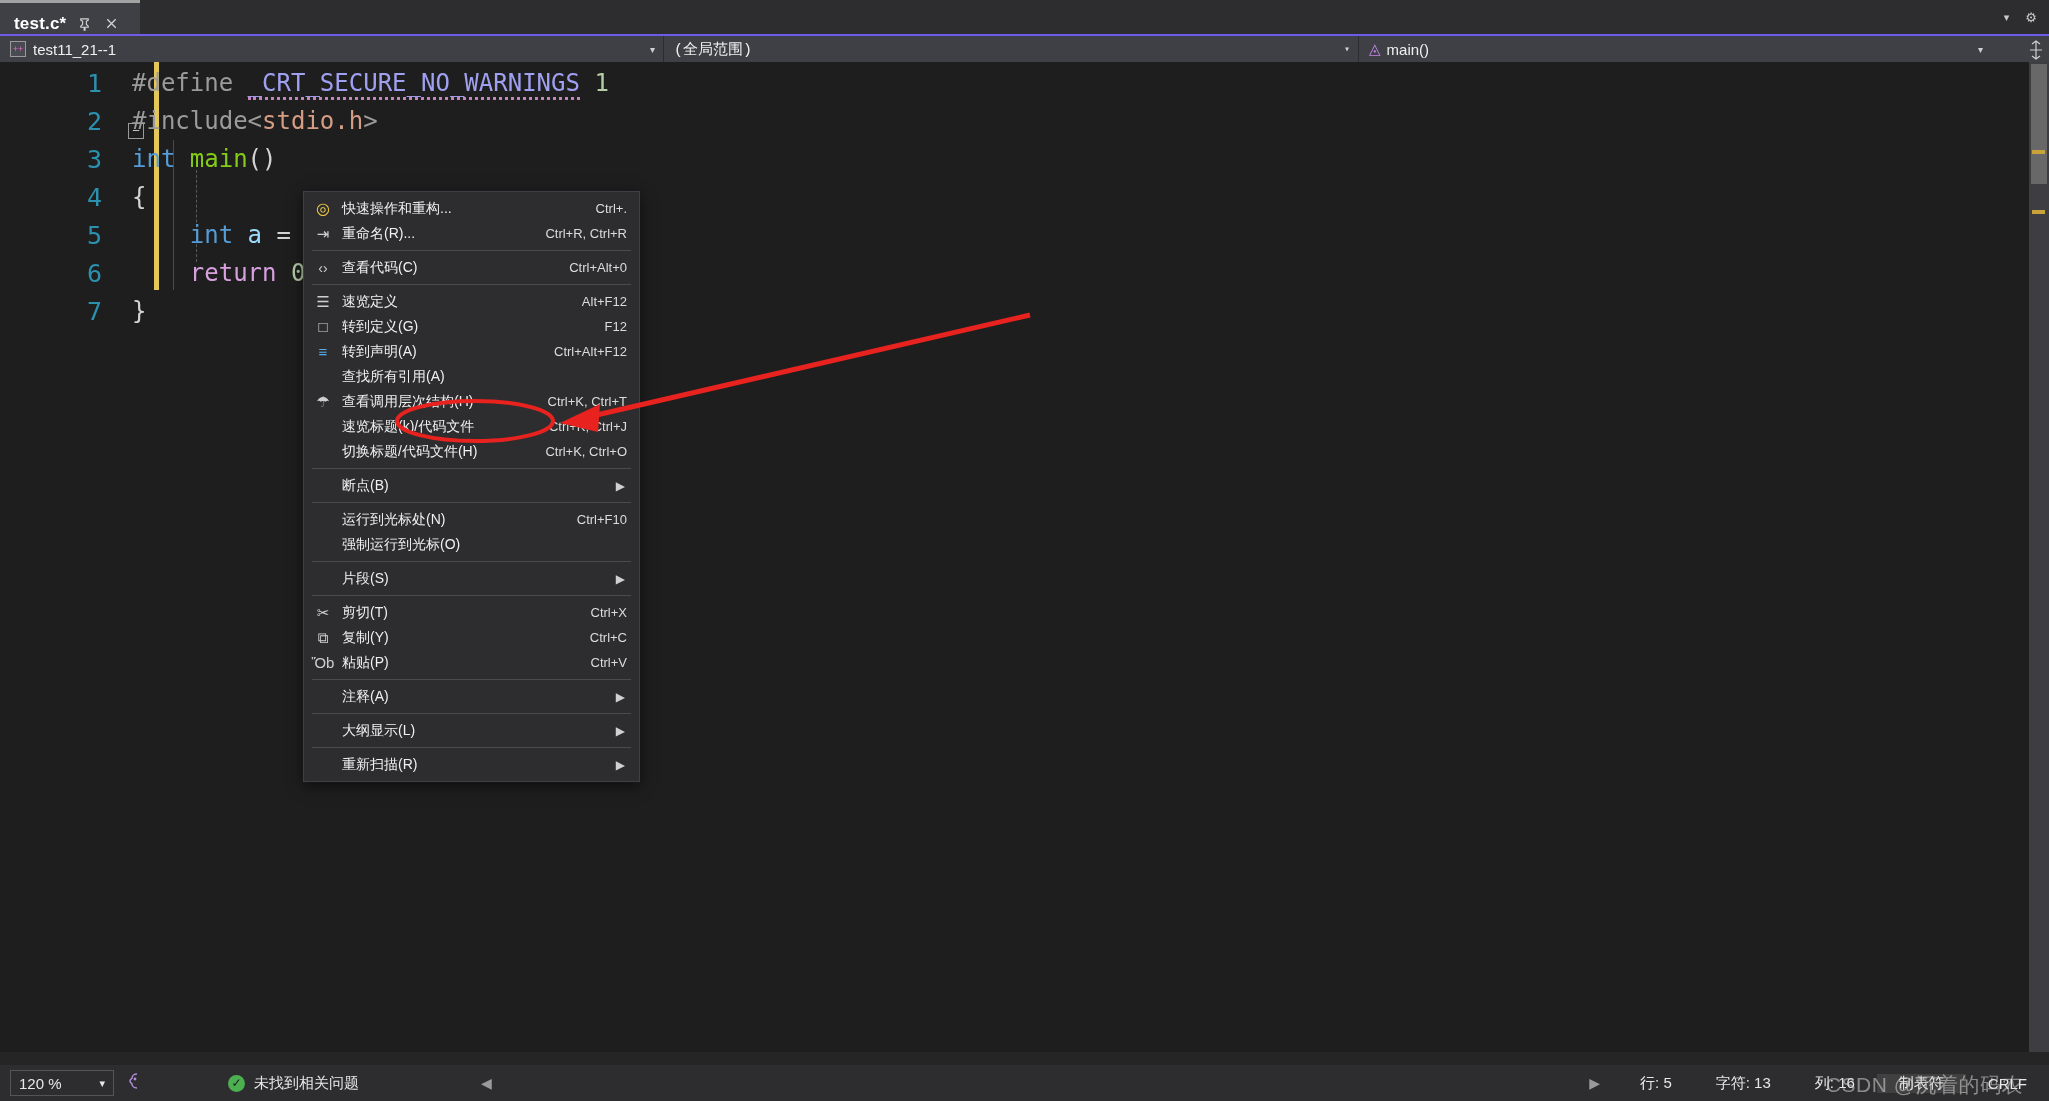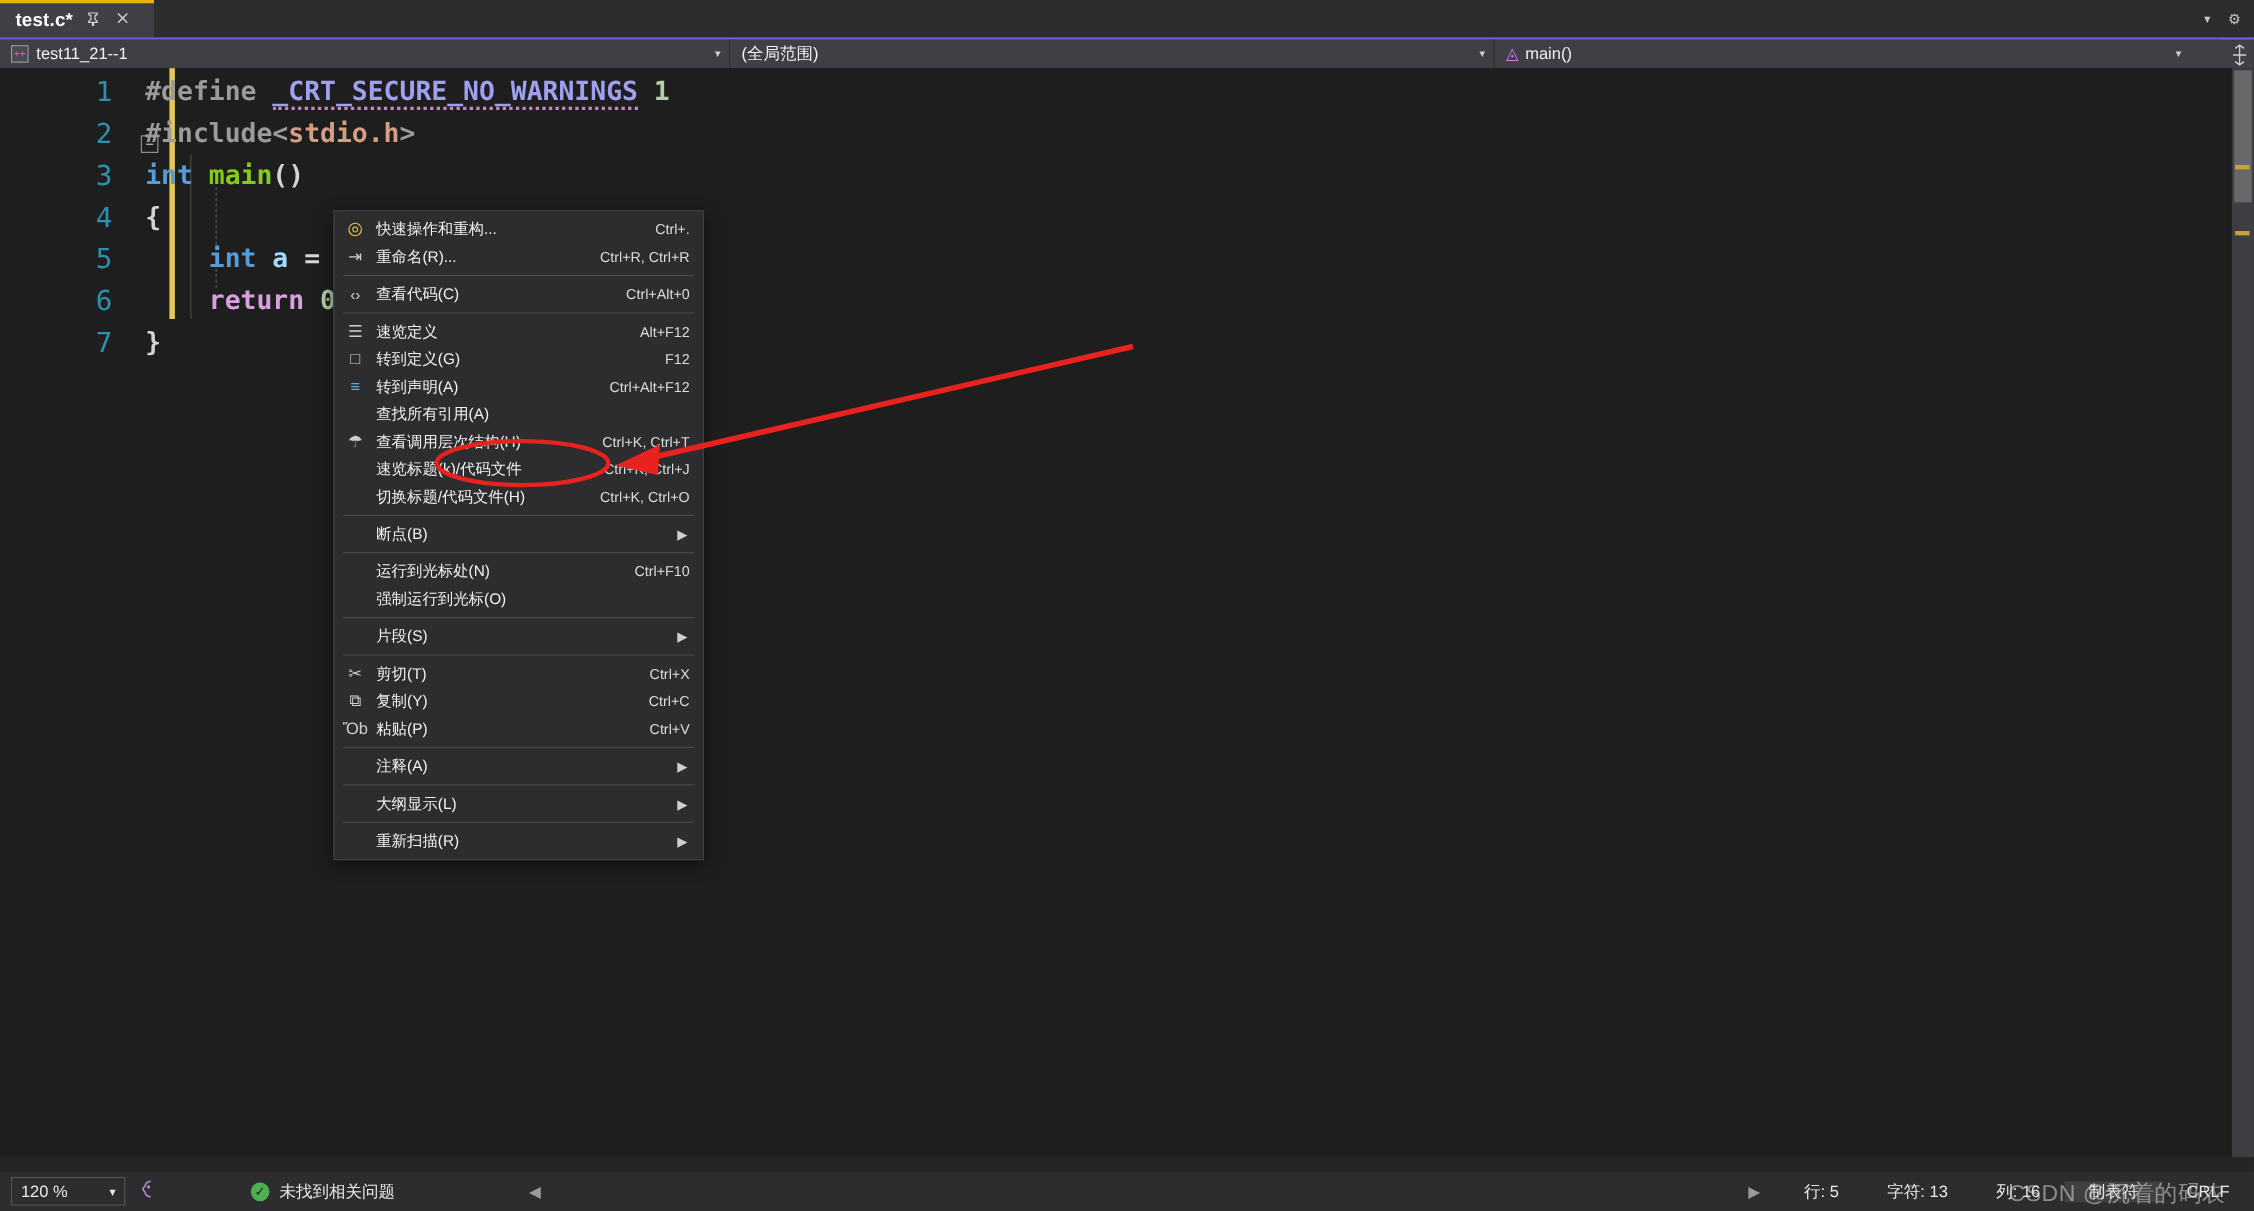--- a/index.html
+++ b/index.html
@@ -12,24 +12,24 @@
   #app { position: relative; width: 2049px; height: 1101px; background: #252526; }
 
   
   .tabstrip {
     position: absolute; left: 0; top: 0; width: 2049px; height: 34px;
     background: #2d2d30;
     display: flex; align-items: stretch;
   }
   .tab {
     position: relative;
-    display: flex; align-items: center; gap: 10px;
+    display: flex; align-items: flex-end; gap: 10px;
     padding: 0 14px 0 14px;
     background: #3f3f46;
-    border-top: 3px solid #eab308;
+    border-top: 3px solid #a3a3a3;
     height: 34px;
     min-width: 140px;
   }
   .tab-title { color: #ffffff; font-size: 17px; font-weight: bold; letter-spacing: .2px; }
   .tab-pin, .tab-close {
     color: #d4d4d4; font-size: 16px; line-height: 1; cursor: pointer;
     width: 17px; text-align: center;
   }
   .tabstrip-right {
     margin-left: auto; display: flex; align-items: center; gap: 16px;
@@ -42,21 +42,21 @@
     position: absolute; left: 0; top: 34px; width: 2049px; height: 28px;
     background: #3f3f46; display: flex; align-items: stretch;
     border-top: 2px solid #6c5ce7;
   }
   .navcell {
     display: flex; align-items: center; position: relative;
     background: #3f3f46; border-right: 1px solid #2d2d30;
     padding: 0 8px 0 10px; color: #f0f0f0; font-size: 15px;
   }
   .navcell.c1 { width: 664px; }
-  .navcell.c2 { width: 695px; }
+  .navcell.c2 { width: 695px; font-family: Liberation Mono, monospace; }
   .navcell.c3 { width: 660px; border-right: none; }
   .navcell .caret { margin-left: auto; font-size: 10px; color: #d0d0d0; padding-left: 10px; }
   .nav-icon-cube { color: #c586e8; font-size: 15px; margin-right: 6px; }
   .nav-icon-file {
     display: inline-block; width: 16px; height: 16px; margin-right: 7px;
     border: 1px solid #9a9a9a; background: #4a4a52; position: relative;
     font-size: 9px; color: #e06cc8; line-height: 14px; text-align: center;
   }
   .navbar-splitter {
     position: absolute; right: 4px; top: 4px; width: 18px; height: 20px;
@@ -75,21 +75,21 @@
     font-family: "DejaVu Sans Mono", monospace; font-size: 24px;
   }
   .lineno {
     width: 120px; text-align: right; padding-right: 18px;
     color: #2b91af; font-family: "DejaVu Sans Mono", monospace; font-size: 25px;
   }
   .gutter-yellow {
     position: absolute; left: 154px; top: 0; width: 5px; height: 228px;
     background: #e3c75b;
   }
-  .codetext { white-space: pre; padding-left: 12px; font-weight: bold; }
+  .codetext { white-space: pre; padding-left: 12px; }
   .tok-pre   { color: #9b9b9b; }
   .tok-macro { color: #a0a0f0; }
   .tok-num   { color: #b5cea8; }
   .tok-kw    { color: #569cd6; }
   .tok-fn    { color: #84cc16; }
   .tok-punct { color: #d4d4d4; }
   .tok-str   { color: #d69d85; }
   .tok-ctl   { color: #d8a0df; }
   .tok-var   { color: #9cdcfe; }
   .sel-token { background: #264f78; color: #9cdcfe; padding: 1px 0; }

